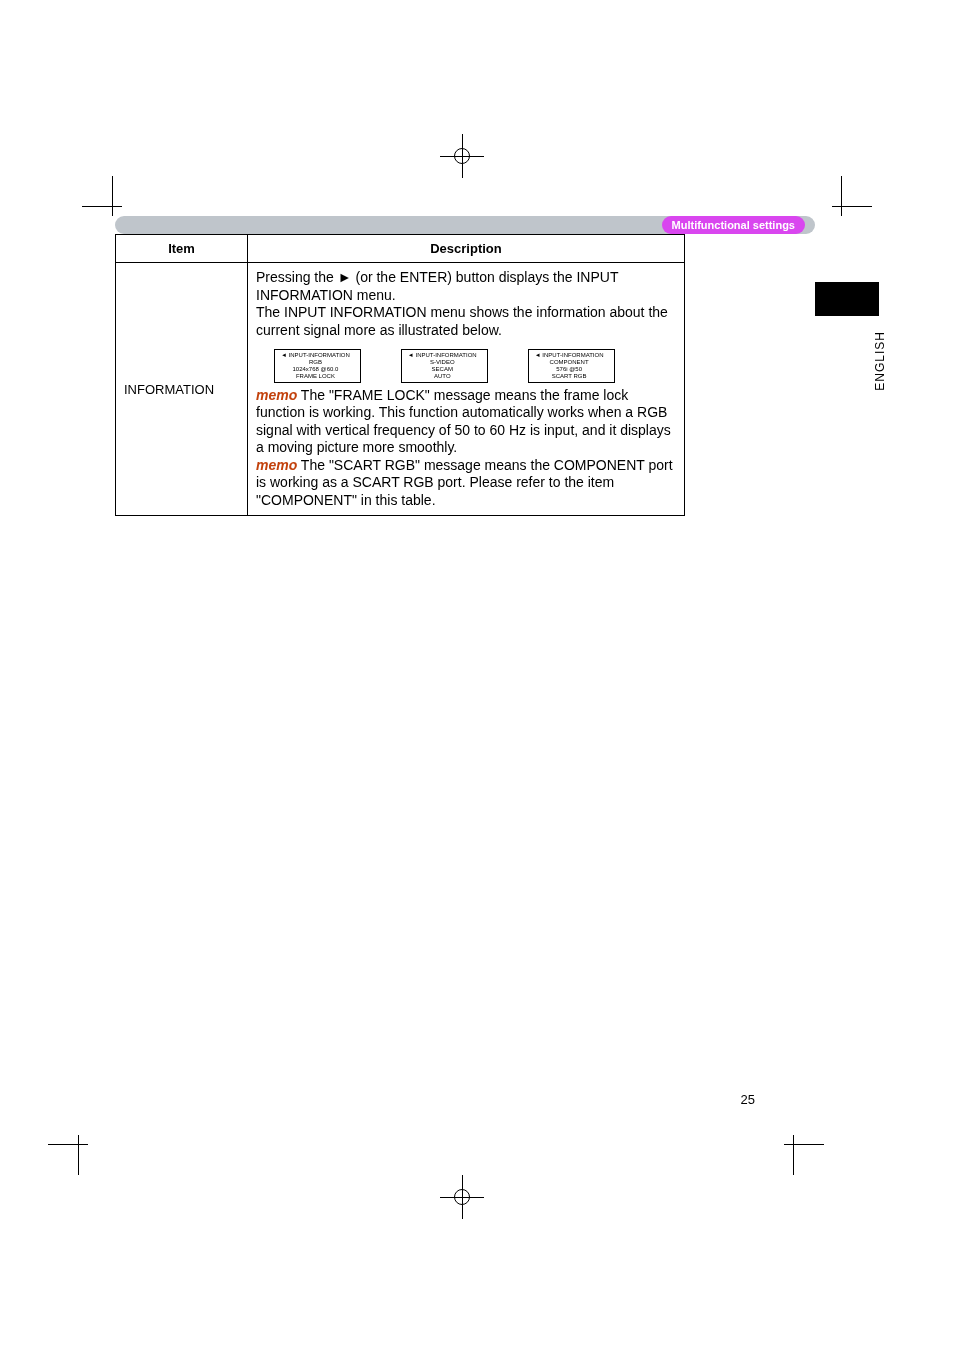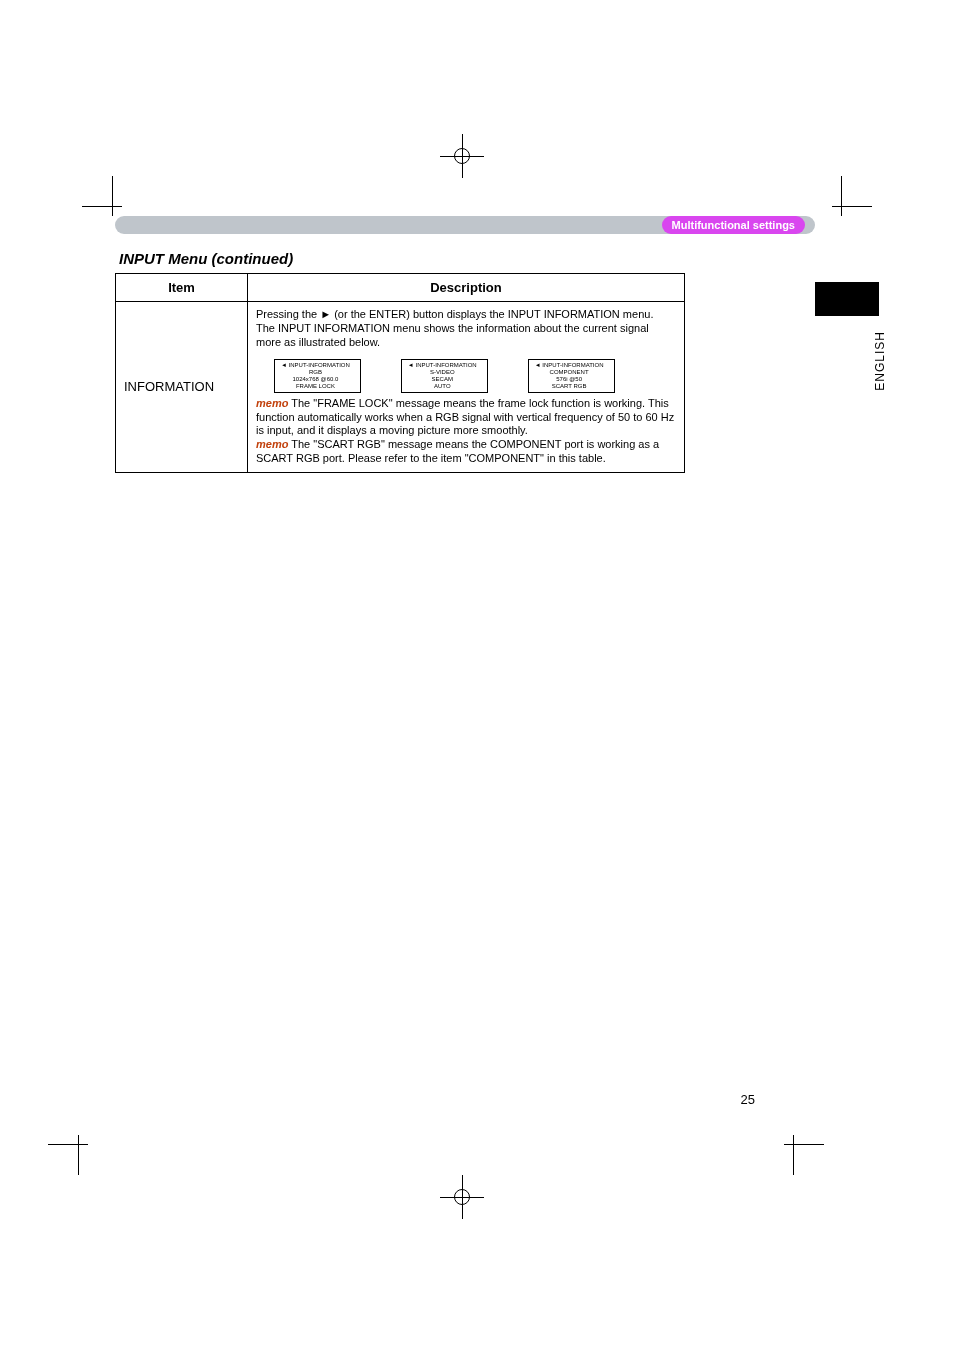--- a/index.html
+++ b/index.html
@@ -37,21 +37,21 @@
   .header-bar { height: 18px; background: #bfc5cb; border-radius: 9px; display: flex; justify-content: flex-end; align-items: center; padding-right: 10px; }
   .section-chip { background: #d946ef; color: #fff; font-size: 11px; font-weight: bold; padding: 2px 10px; border-radius: 9px; line-height: 14px; }
   
   .title { font-style: italic; font-weight: bold; font-size: 15px; margin: 16px 0 6px 4px; }
   
   .tbl { width: 570px; border-collapse: collapse; }
   .tbl th, .tbl td { border: 1px solid #000; padding: 6px 8px; font-size: 13px; vertical-align: top; }
   .tbl th { font-weight: bold; text-align: center; }
   .tbl .item-cell { font-weight: normal; text-align: left; vertical-align: middle; width: 132px; }
   
-  .desc p { font-size: 11px; line-height: 1.25; }
+  .desc p { font-size: 14px; line-height: 1.25; }
   .memo { color: #c2410c; font-style: italic; font-weight: bold; }
   
   .illus-row { display: flex; gap: 40px; margin: 10px 0 4px 18px; }
   .mini { border: 1px solid #000; font-size: 6px; padding: 2px 10px 2px 6px; line-height: 1.15; white-space: nowrap; }
   .mini .hdr { font-size: 6px; }
   .mini .ctr { text-align: center; }
   
   
   .side-tab { position: absolute; right: -64px; top: 66px; width: 64px; height: 34px; background: #000; }
   
@@ -88,21 +88,20 @@
 
 <div class="page">
 
   <div class="header-bar">
     <div class="section-chip">Multifunctional settings</div>
   </div>
 
   <div class="side-tab"></div>
   <div class="vlabel">ENGLISH</div>
 
-  <div class="title">INPUT Menu (continued)</div>
 
   <table class="tbl">
     <tbody>
         <tr>
       <th>Item</th>
       <th>Description</th>
     </tr>
     <tr>
       <td class="item-cell">INFORMATION</td>
       <td class="desc">

